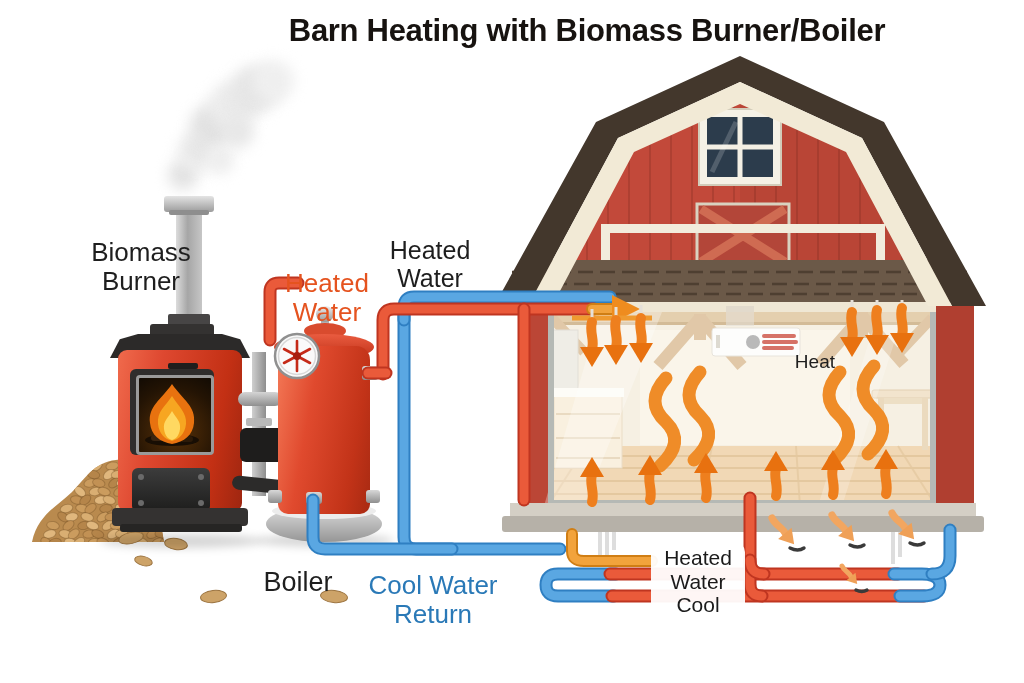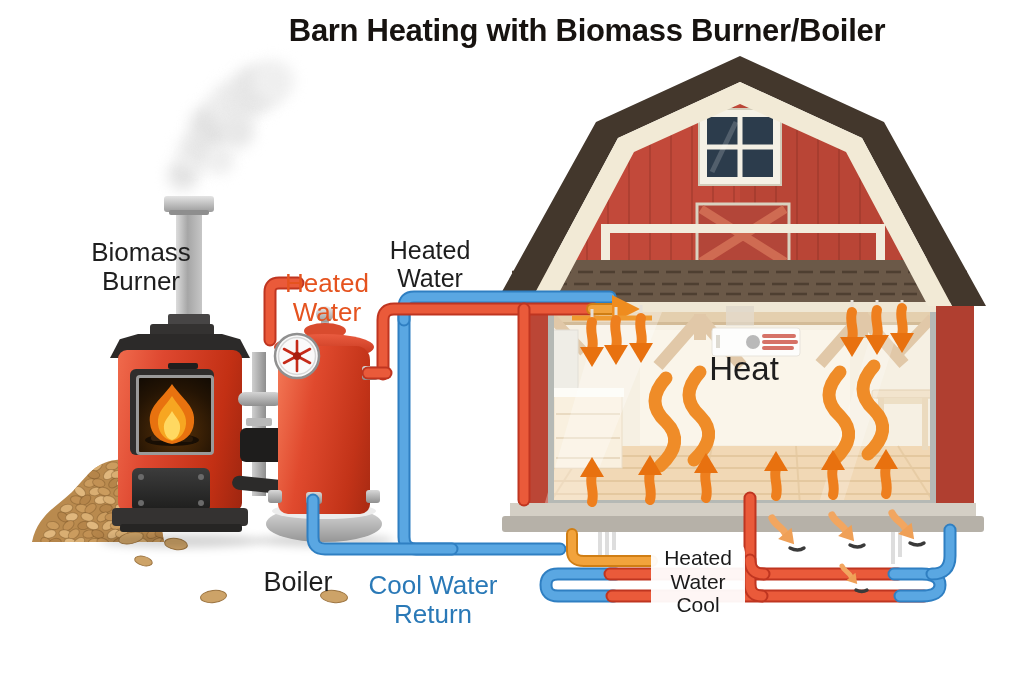--- a/index.html
+++ b/index.html
@@ -7,21 +7,21 @@
   .abs{position:absolute;}
   .layer{position:absolute;left:0;top:0;width:1024px;height:683px;}
   
   .lbl{position:absolute;text-align:center;color:#1e1e1e;line-height:1.12;}
   #title{left:252px;top:14px;width:670px;font-size:31px;font-weight:bold;letter-spacing:-.3px;color:#171310;}
   #lbl-biomass{left:68px;top:238px;width:146px;font-size:26px;}
   #lbl-hw-supply{left:279px;top:269px;width:96px;font-size:26px;color:#e5531f;}
   #lbl-hw-top{left:381px;top:236px;width:98px;font-size:25px;}
   #lbl-boiler{left:250px;top:567px;width:96px;font-size:27px;}
   #lbl-cwr{left:360px;top:571px;width:146px;font-size:26px;color:#2a79b7;}
-  #lbl-heatdist{left:653px;top:351px;width:182px;font-size:33px;}
+  #lbl-heatdist{left:653px;top:351px;width:182px;font-size:19px;text-align:right;}
   #lbl-hwp{left:651px;top:542px;width:94px;font-size:21px;background:rgba(255,255,255,.95);
            border-radius:10px;padding:4px 0 6px;color:#1b1b1b;}
   
   .puff{position:absolute;border-radius:50%;filter:blur(7px);}
   
   #chimney{left:176px;top:206px;width:26px;height:142px;background:linear-gradient(90deg,#dcdcdc 0%,#a6a6a6 45%,#c6c6c6 100%);}
   #chimney-cap{left:164px;top:196px;width:50px;height:16px;border-radius:3px;background:linear-gradient(#e4e4e4,#9c9c9c);}
   #chimney-lip{left:169px;top:210px;width:40px;height:5px;background:#8e8e8e;border-radius:2px;}
   #burner-collar{left:168px;top:314px;width:42px;height:14px;background:#474545;border-radius:2px;}
   #burner-topcap2{left:150px;top:324px;width:64px;height:14px;background:#343231;border-radius:3px;}

